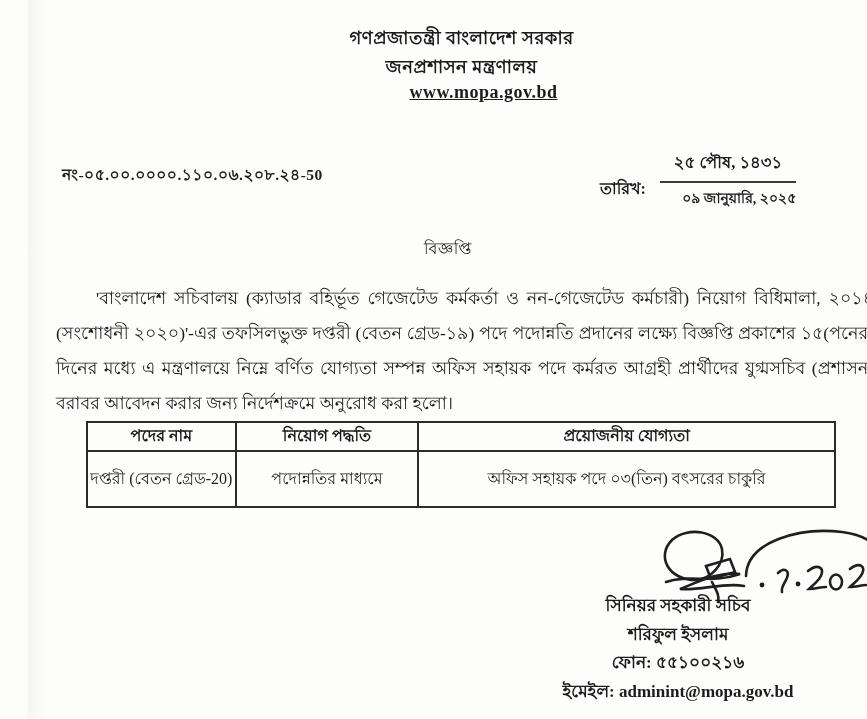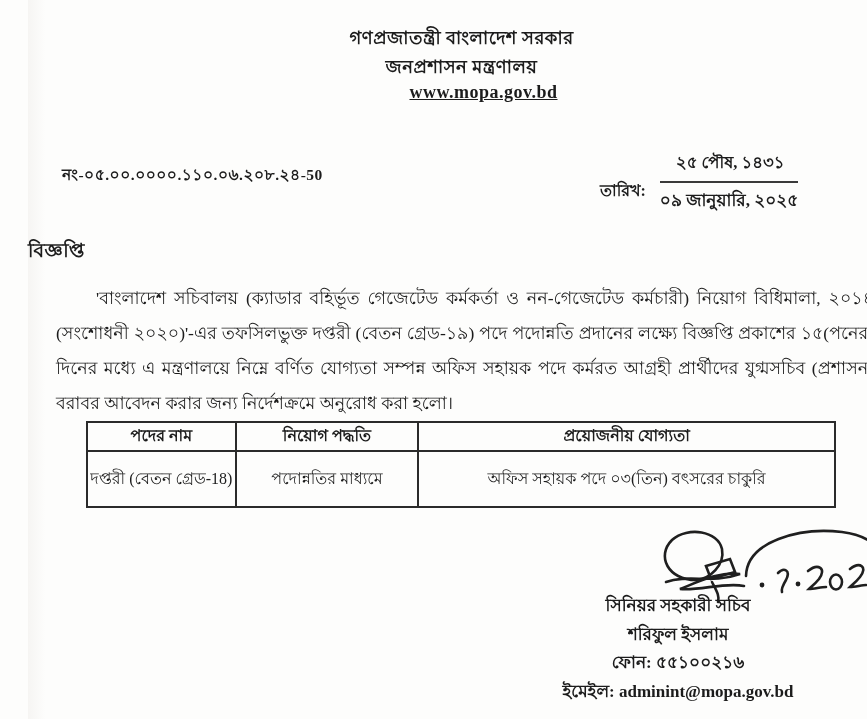--- a/index.html
+++ b/index.html
@@ -39,27 +39,27 @@
     position: absolute; left: 572px; top: 150px;
     display: flex; align-items: center; gap: 14px;
   }
   .date-label { font-size: 16px; font-weight: 600; margin-top: 18px; }
   .date-frac { text-align: right; }
   .date-top {
     font-size: 16.5px; font-weight: bold;
     padding: 0 14px 4px 14px;
     border-bottom: 2px solid #3a3a3a;
   }
-  .date-bottom { font-size: 17px; font-weight: bold; padding-top: 4px; }
+  .date-bottom { font-size: 14px; font-weight: bold; padding-top: 4px; }
 
   
   .doc-title {
     position: absolute; top: 236px; left: 0; right: 27px;
-    text-align: left;
-    font-size: 19px; font-weight: bold; letter-spacing: .5px;
+    text-align: center;
+    font-size: 16px; font-weight: normal; letter-spacing: .5px;
   }
 
   
   .body-para {
     position: absolute; left: 28px; top: 281px; width: 818px;
     font-size: 17.5px; line-height: 35px;
     text-align: justify;
     text-indent: 40px;
     font-weight: 500;
   }
@@ -121,21 +121,21 @@
   <table class="qual-table">
     <thead>
       <tr>
         <th class="col-post">পদের নাম</th>
         <th class="col-method">নিয়োগ পদ্ধতি</th>
         <th class="col-qual">প্রয়োজনীয় যোগ্যতা</th>
       </tr>
     </thead>
     <tbody>
       <tr>
-        <td>দপ্তরী (বেতন গ্রেড-18)</td>
+        <td>দপ্তরী (বেতন গ্রেড-20)</td>
         <td>পদোন্নতির মাধ্যমে</td>
         <td>অফিস সহায়ক পদে ০৩(তিন) বৎসরের চাকুরি</td>
       </tr>
     </tbody>
   </table>
 
   <div class="signature-scrawl">
     <svg width="240" height="80" viewBox="0 0 240 80">
 
       <path d="M46,56 C18,56 6,32 22,16 C38,2 68,7 72,25 C75,41 60,55 46,56"></path>

